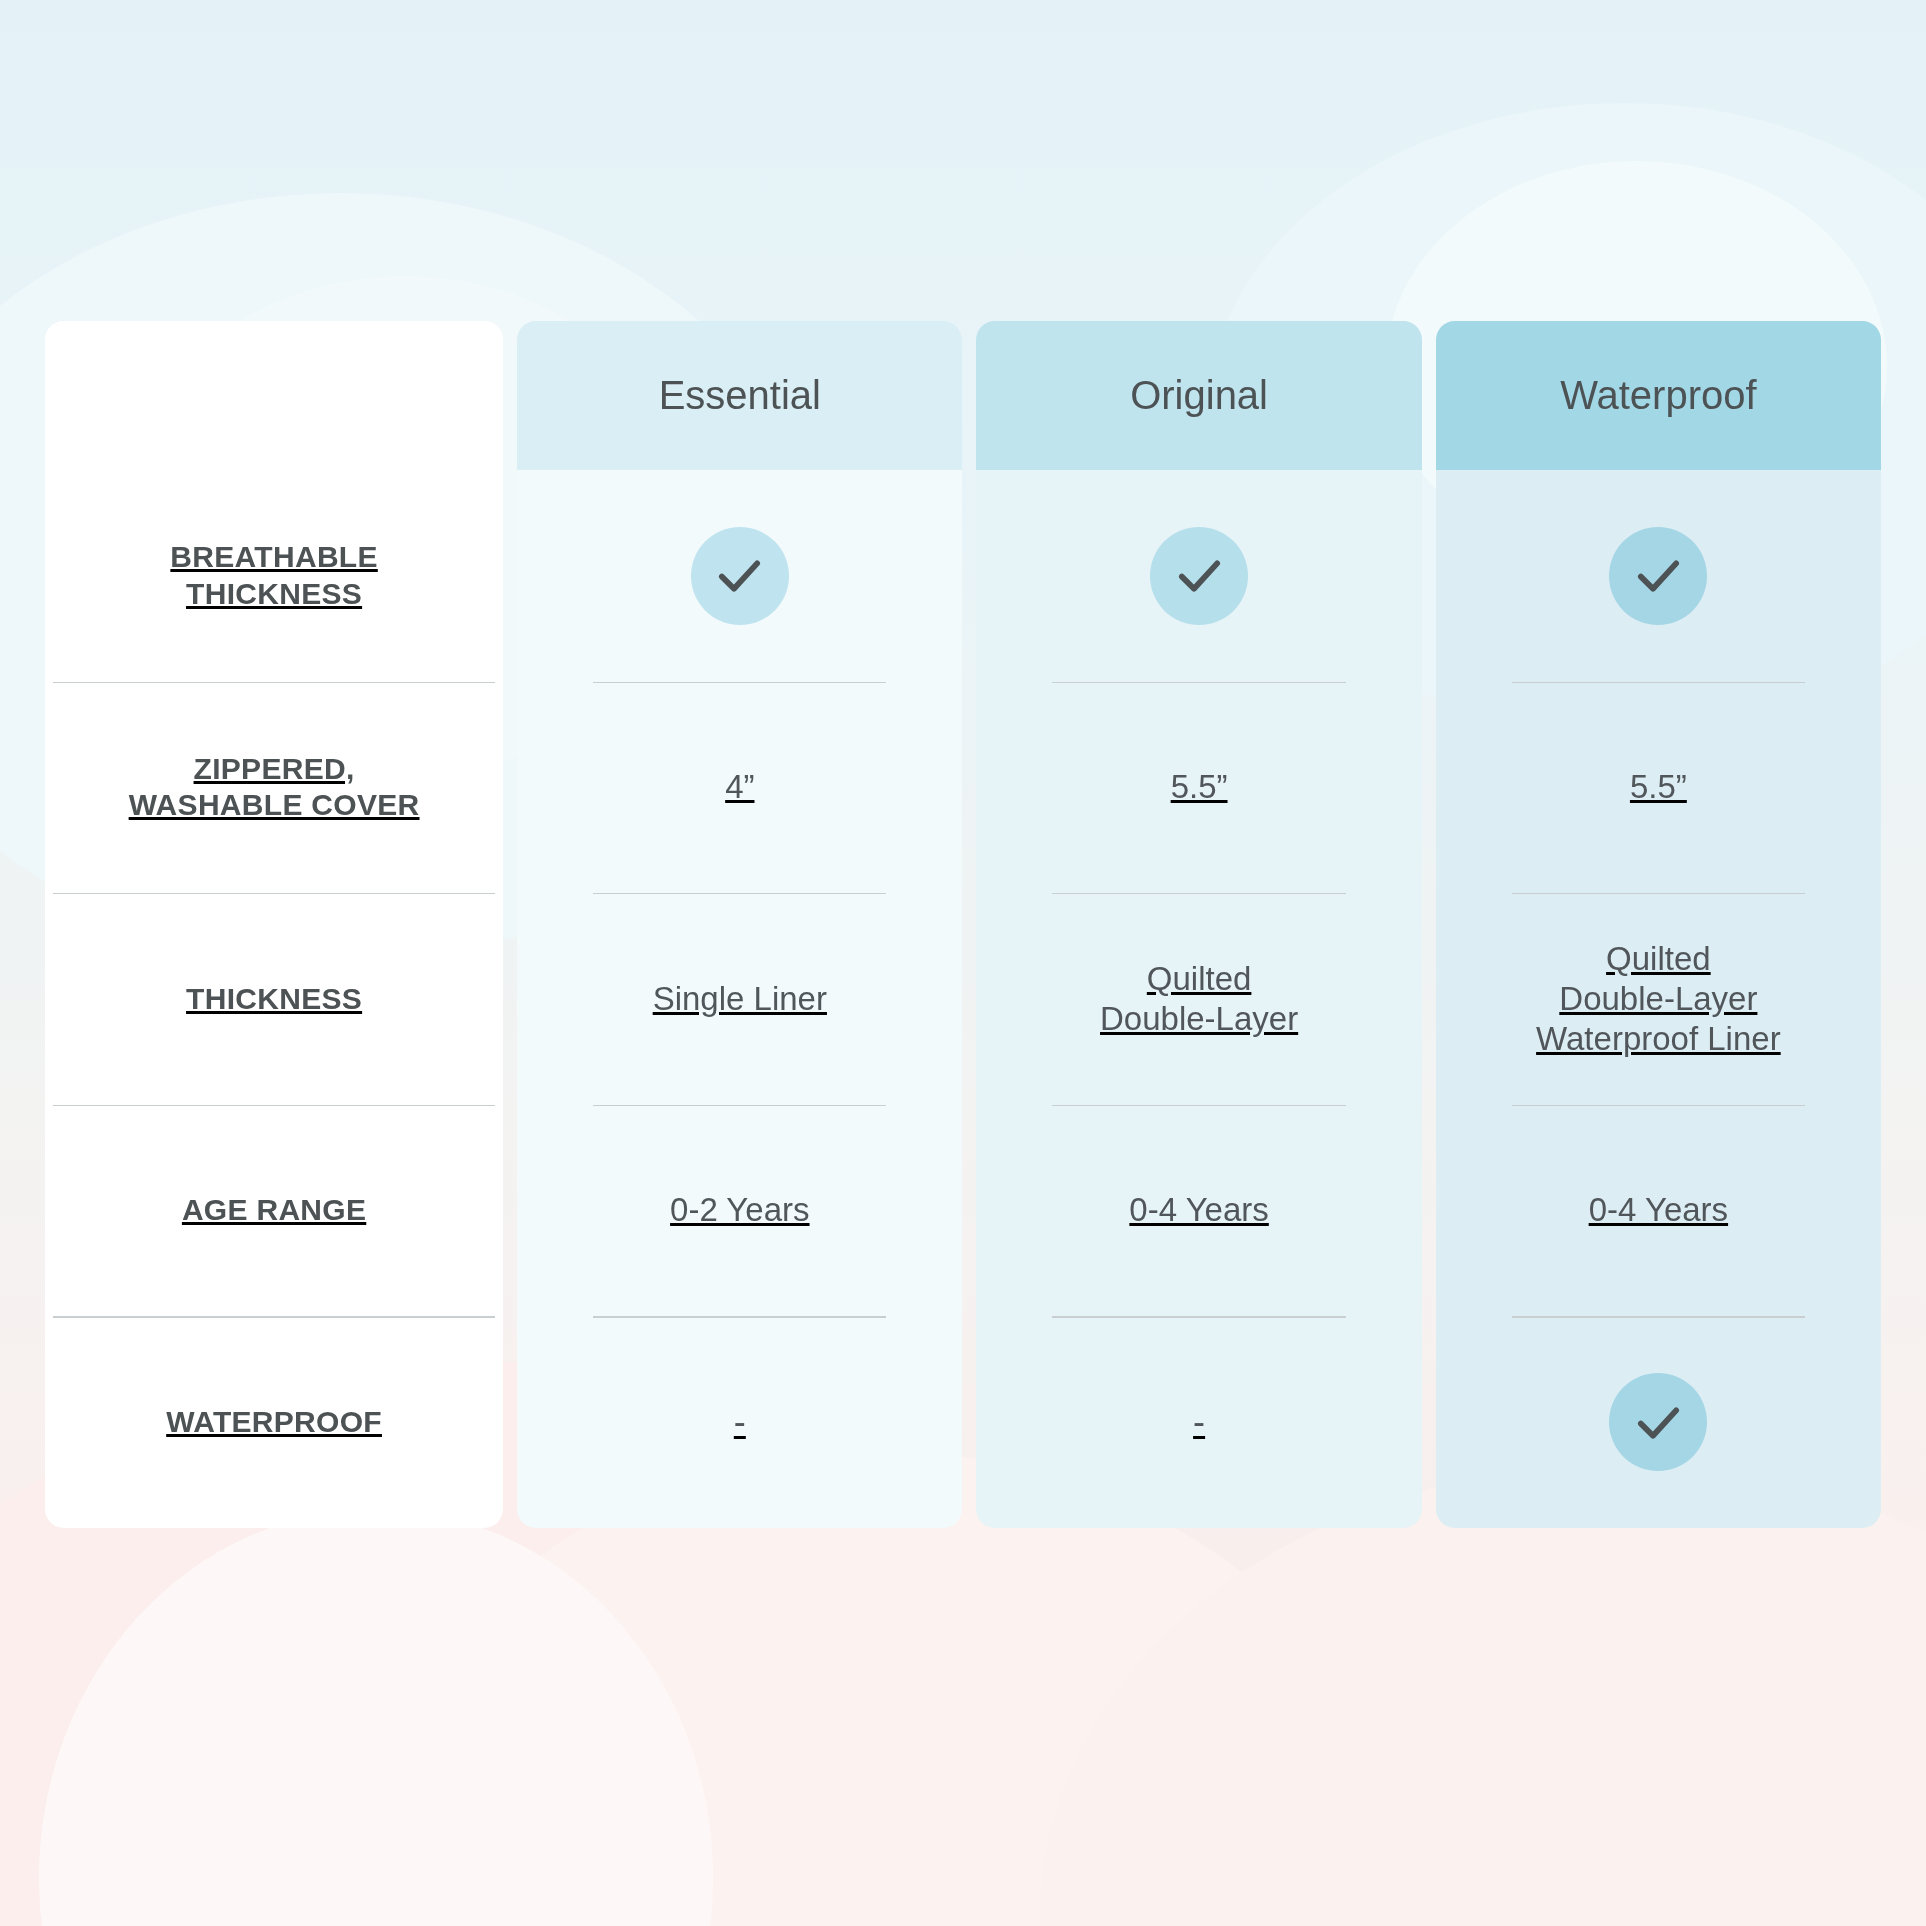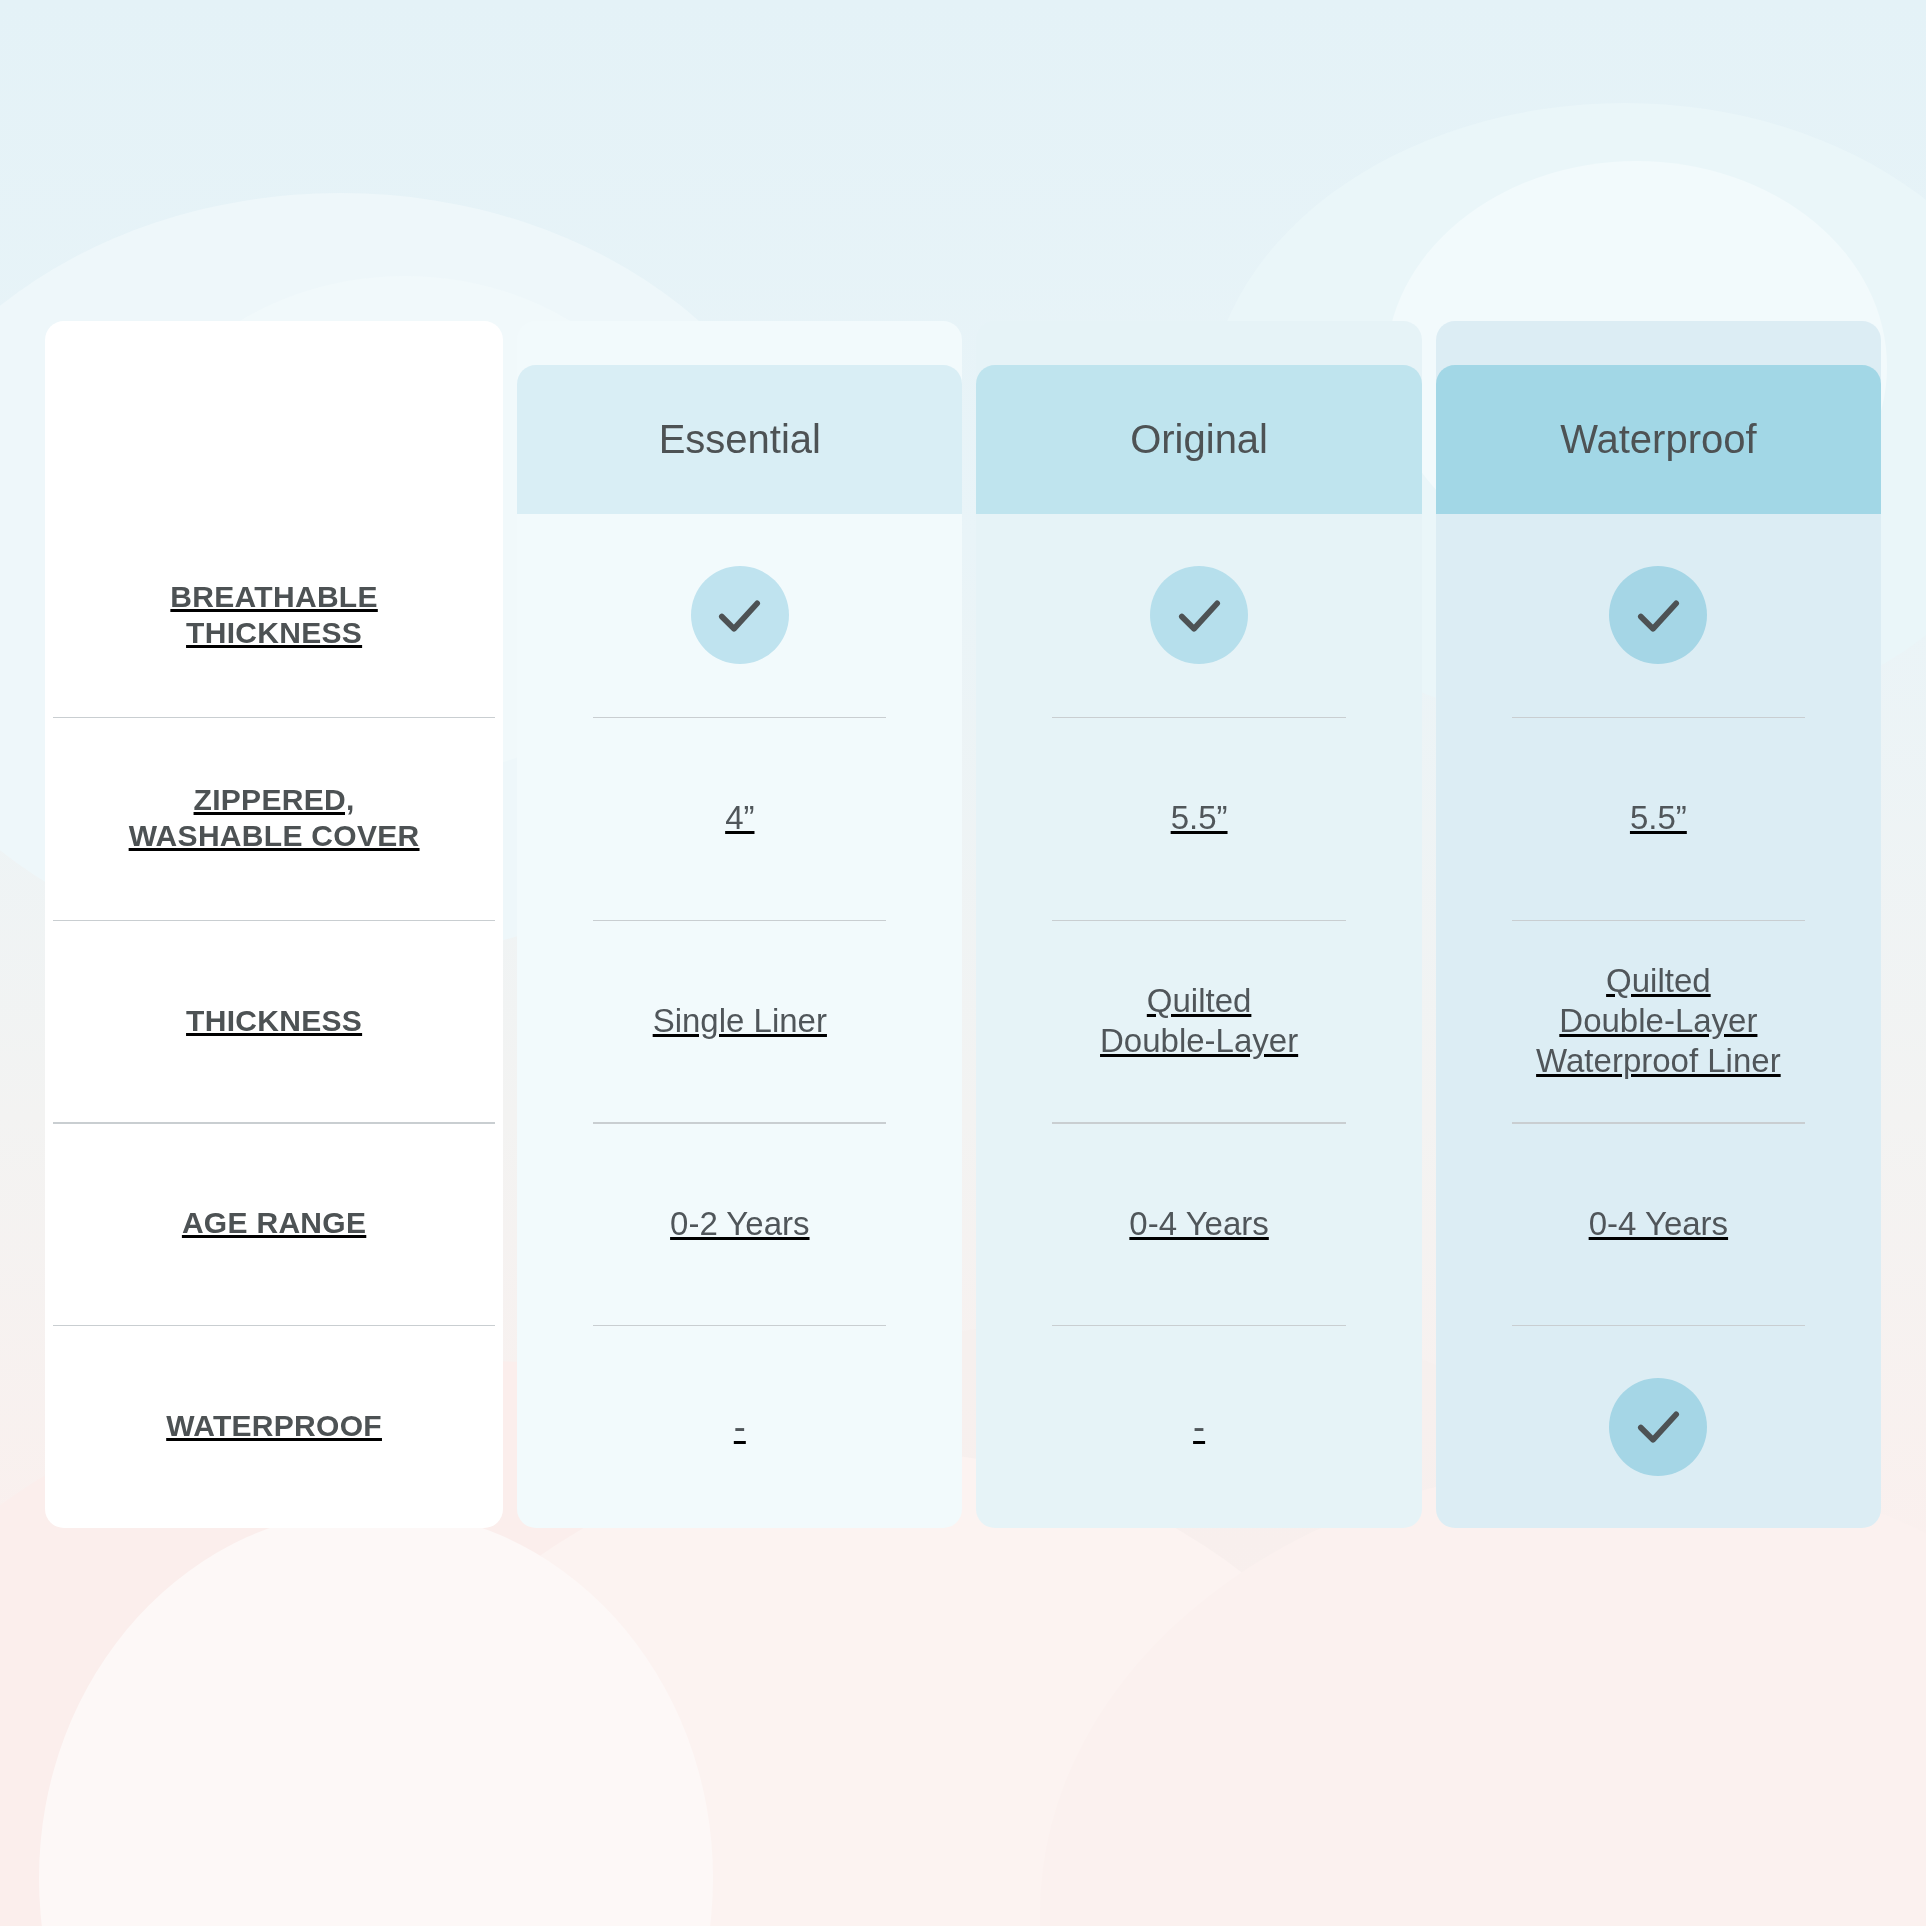--- a/index.html
+++ b/index.html
@@ -129,21 +129,20 @@
 
   .col-header {
     height: 149px;
     display: flex;
     align-items: center;
     justify-content: center;
     border-radius: 19px 19px 0 0;
     font-size: 40px;
     color: #4d5254;
     font-weight: 500;
-    margin-top: 44px;
   }
   .col-labels .col-header { background: #ffffff; }
   .col-essential .col-header  { background: #d9eef5; }
   .col-original  .col-header  { background: #bfe4ee; }
   .col-waterproof .col-header { background: #a2d7e6; }
 
   .col-body {
     flex: 1;
     display: flex;
     flex-direction: column;

